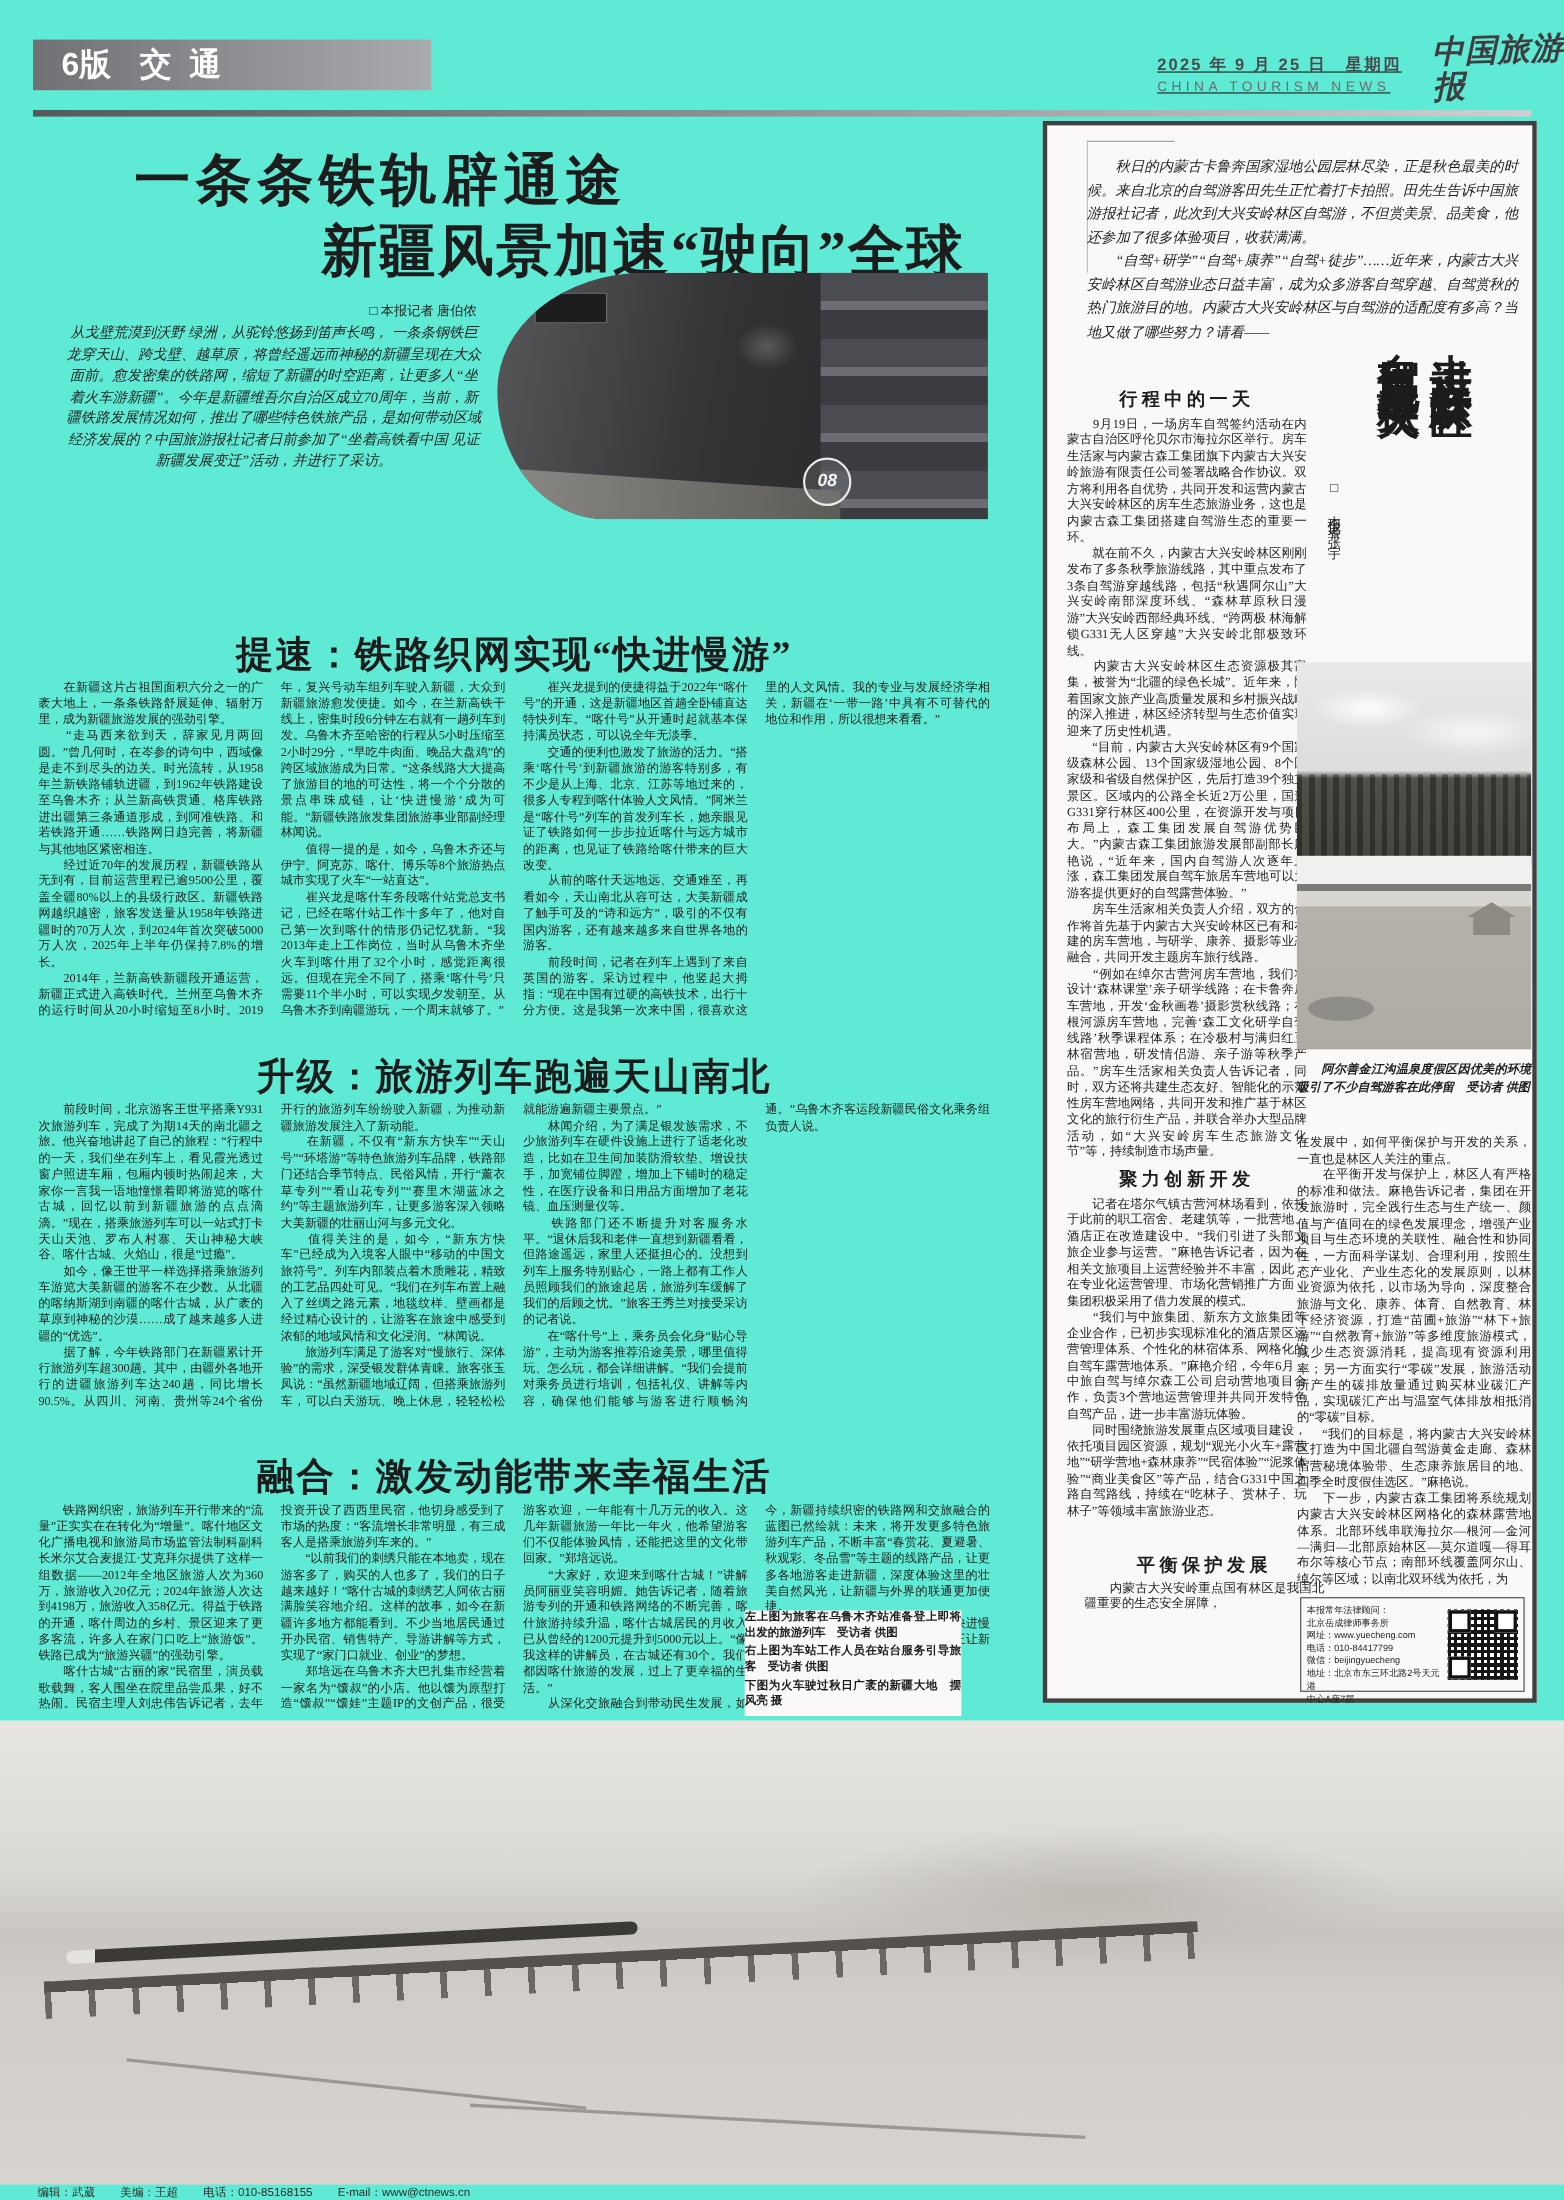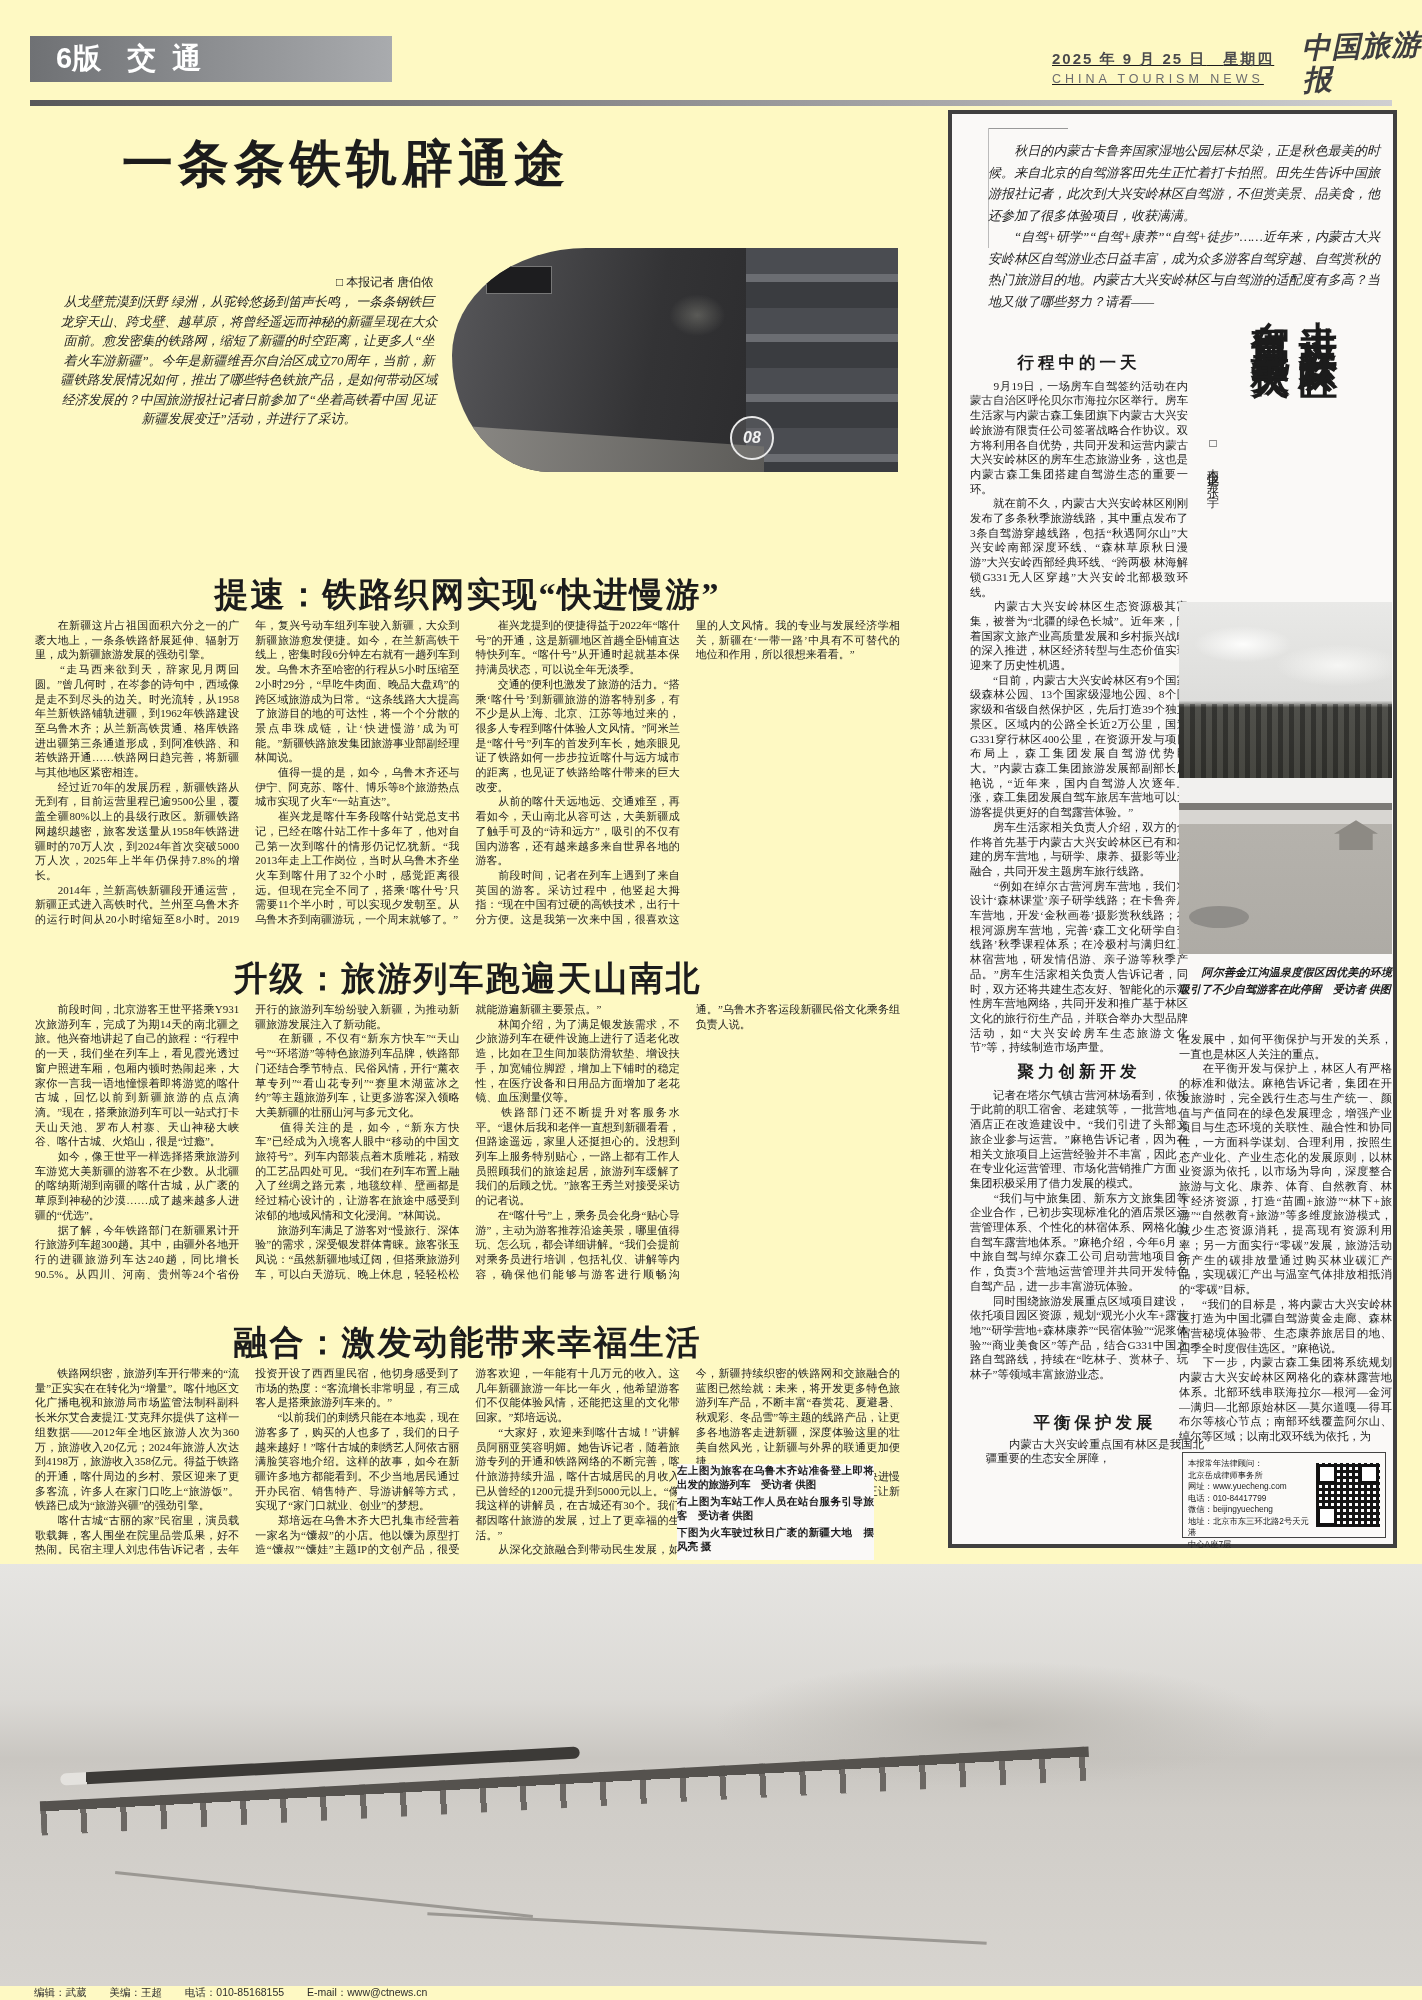--- a/index.html
+++ b/index.html
@@ -1,16 +1,16 @@
 <!DOCTYPE html>
 <html><head>
 <meta charset="utf-8">
 <style>
   html,body{margin:0;padding:0;}
-  .page{position:relative;width:1422px;height:2000px;background:#fef9c3;overflow:hidden;
+  .page{position:relative;width:1422px;height:2000px;background:#5eead4;overflow:hidden;
         font-family:"Liberation Serif","DejaVu Serif",serif;color:#1c1c1c;}
   .abs{position:absolute;}
   
   .ed-bar{left:30px;top:36px;width:362px;height:46px;
 
           background:linear-gradient(90deg,#6f7174,#a9abae);display:flex;align-items:center;
           color:#fff;font-family:"Liberation Sans",sans-serif;font-weight:bold;font-size:29px;padding-left:26px;box-sizing:border-box;}
   .ed-bar .sec{margin-left:26px;letter-spacing:16px;}
   .hdr-rule{left:30px;top:100px;width:1362px;height:6px;background:linear-gradient(90deg,#58585a,#cfcfd1);}
   .date-blk{left:1052px;top:50px;width:250px;text-align:left;font-family:"Liberation Sans",sans-serif;text-decoration:underline;}
@@ -109,20 +109,21 @@
   </div>
   <div class="abs hdr-rule"></div>
   <div class="abs date-blk">
     <div class="d1">
       <span>2025 年 9 月 25 日</span>　<span>星期四</span></div>
     <div class="d2">CHINA TOURISM NEWS</div>
   </div>
   <div class="abs logo">中国旅游报</div>
 
   <div class="abs hl1">一条条铁轨辟通途</div>
+  <div class="abs hl2">新疆风景加速“驶向”全球</div>
   <div class="abs byline-main">□ 本报记者 唐伯侬</div>
   <div class="abs lead-main" style="white-space:normal;">从戈壁荒漠到沃野
 绿洲，从驼铃悠扬到笛声长鸣，
 一条条钢铁巨龙穿天山、跨戈壁、越草原，将曾经遥远而神秘的新疆呈现在大众面前。愈发密集的铁路网，缩短了新疆的时空距离，让更多人“坐着火车游新疆”。今年是新疆维吾尔自治区成立70周年，当前，新疆铁路发展情况如何，推出了哪些特色铁旅产品，是如何带动区域经济发展的？中国旅游报社记者日前参加了“坐着高铁看中国 见证新疆发展变迁”活动，并进行了采访。</div>
 
   <div class="abs photo-top">
     <div class="train"></div>
     <div class="sign"></div>
     <div class="platform"></div>
     <div class="badge08">08</div>

